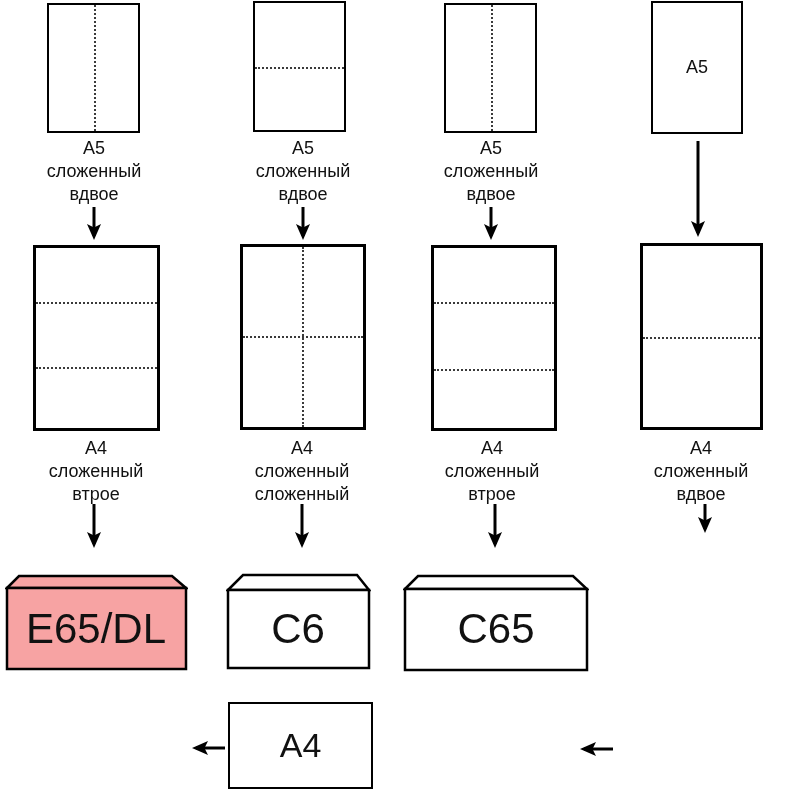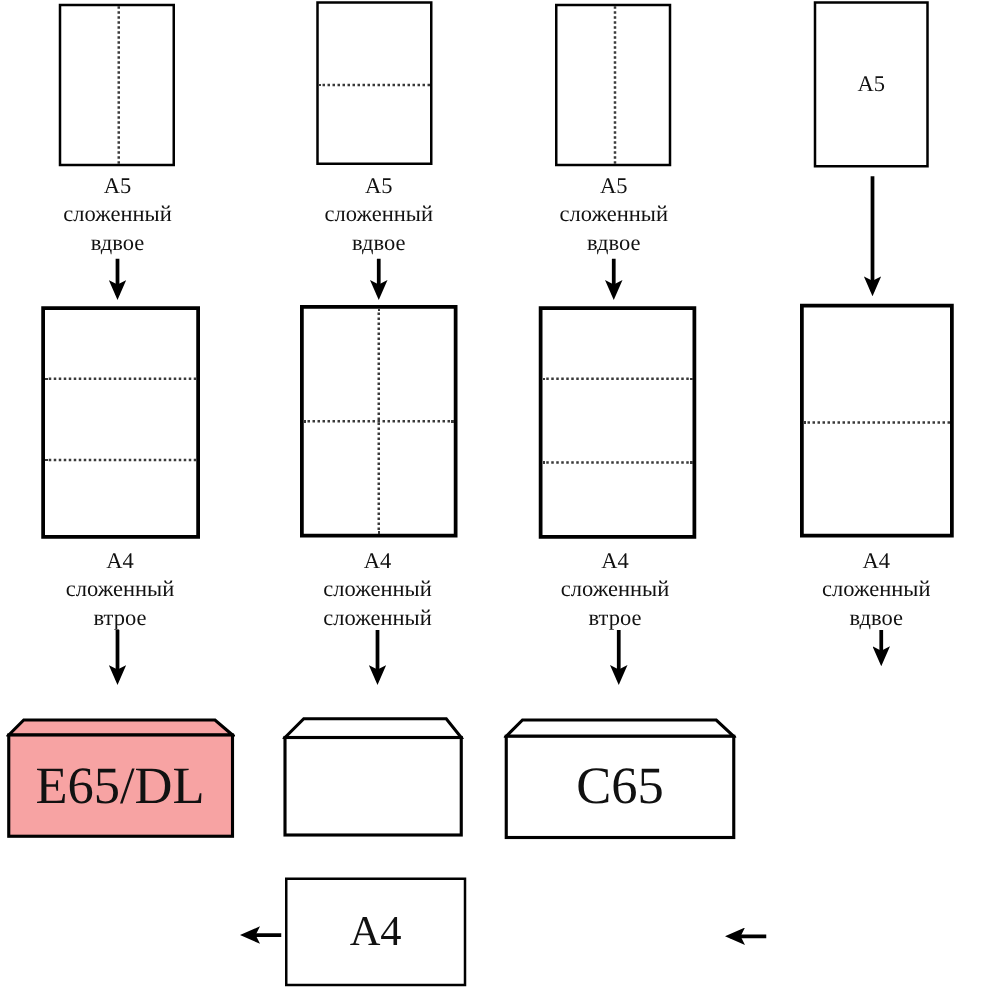--- a/index.html
+++ b/index.html
@@ -1,21 +1,21 @@
 <!DOCTYPE html>
 <html style="--color-background: #ffffff; --color-line: #000000; --color-text: #111111; --color-fold_line: #3a3a3a; --color-highlight: #f7a3a3;"><head>
 <meta charset="utf-8">
 <style>
   html, body { margin:0; padding:0; background:#ffffff; }
   .canvas {
     position: relative;
     width: 800px;
     height: 800px;
     background: var(--color-background, #ffffff);
-    font-family: Liberation Serif, serif;
+    font-family: Liberation Sans, sans-serif;
     color: var(--color-text, #111111);
     overflow: hidden;
   }
   .paper {
     position: absolute;
     box-sizing: border-box;
     background: #ffffff;
     border: 2px solid var(--color-line, #000000);
   }
   .paper.thick { border-width: 3px; }
@@ -141,20 +141,21 @@
       <polygon class="hl" points="2,14 14,2 167,2 181,14"></polygon>
       <rect class="hl" x="2" y="14" width="179" height="81"></rect>
     </svg>
     <div class="env-label" style="left:91px;top:55px">E65/DL</div>
   </div>
   <div class="env" style="left:226px;top:553px;width:145px;height:97px">
     <svg width="145" height="97" viewBox="0 0 145 97">
       <polygon points="2,17 17,2 131,2 143,17"></polygon>
       <rect x="2" y="17" width="141" height="78"></rect>
     </svg>
+    <div class="env-label" style="left:72px;top:56px">C6</div>
   </div>
   <div class="env" style="left:403px;top:554px;width:186px;height:76px">
     <svg width="186" height="98" viewBox="0 0 186 98">
       <polygon points="2,15 15,2 170,2 184,15"></polygon>
       <rect x="2" y="15" width="182" height="81"></rect>
     </svg>
     <div class="env-label" style="left:93px;top:55px">C65</div>
   </div>
 
   <div class="paper flat" style="left:228px;top:702px;width:145px;height:87px">

